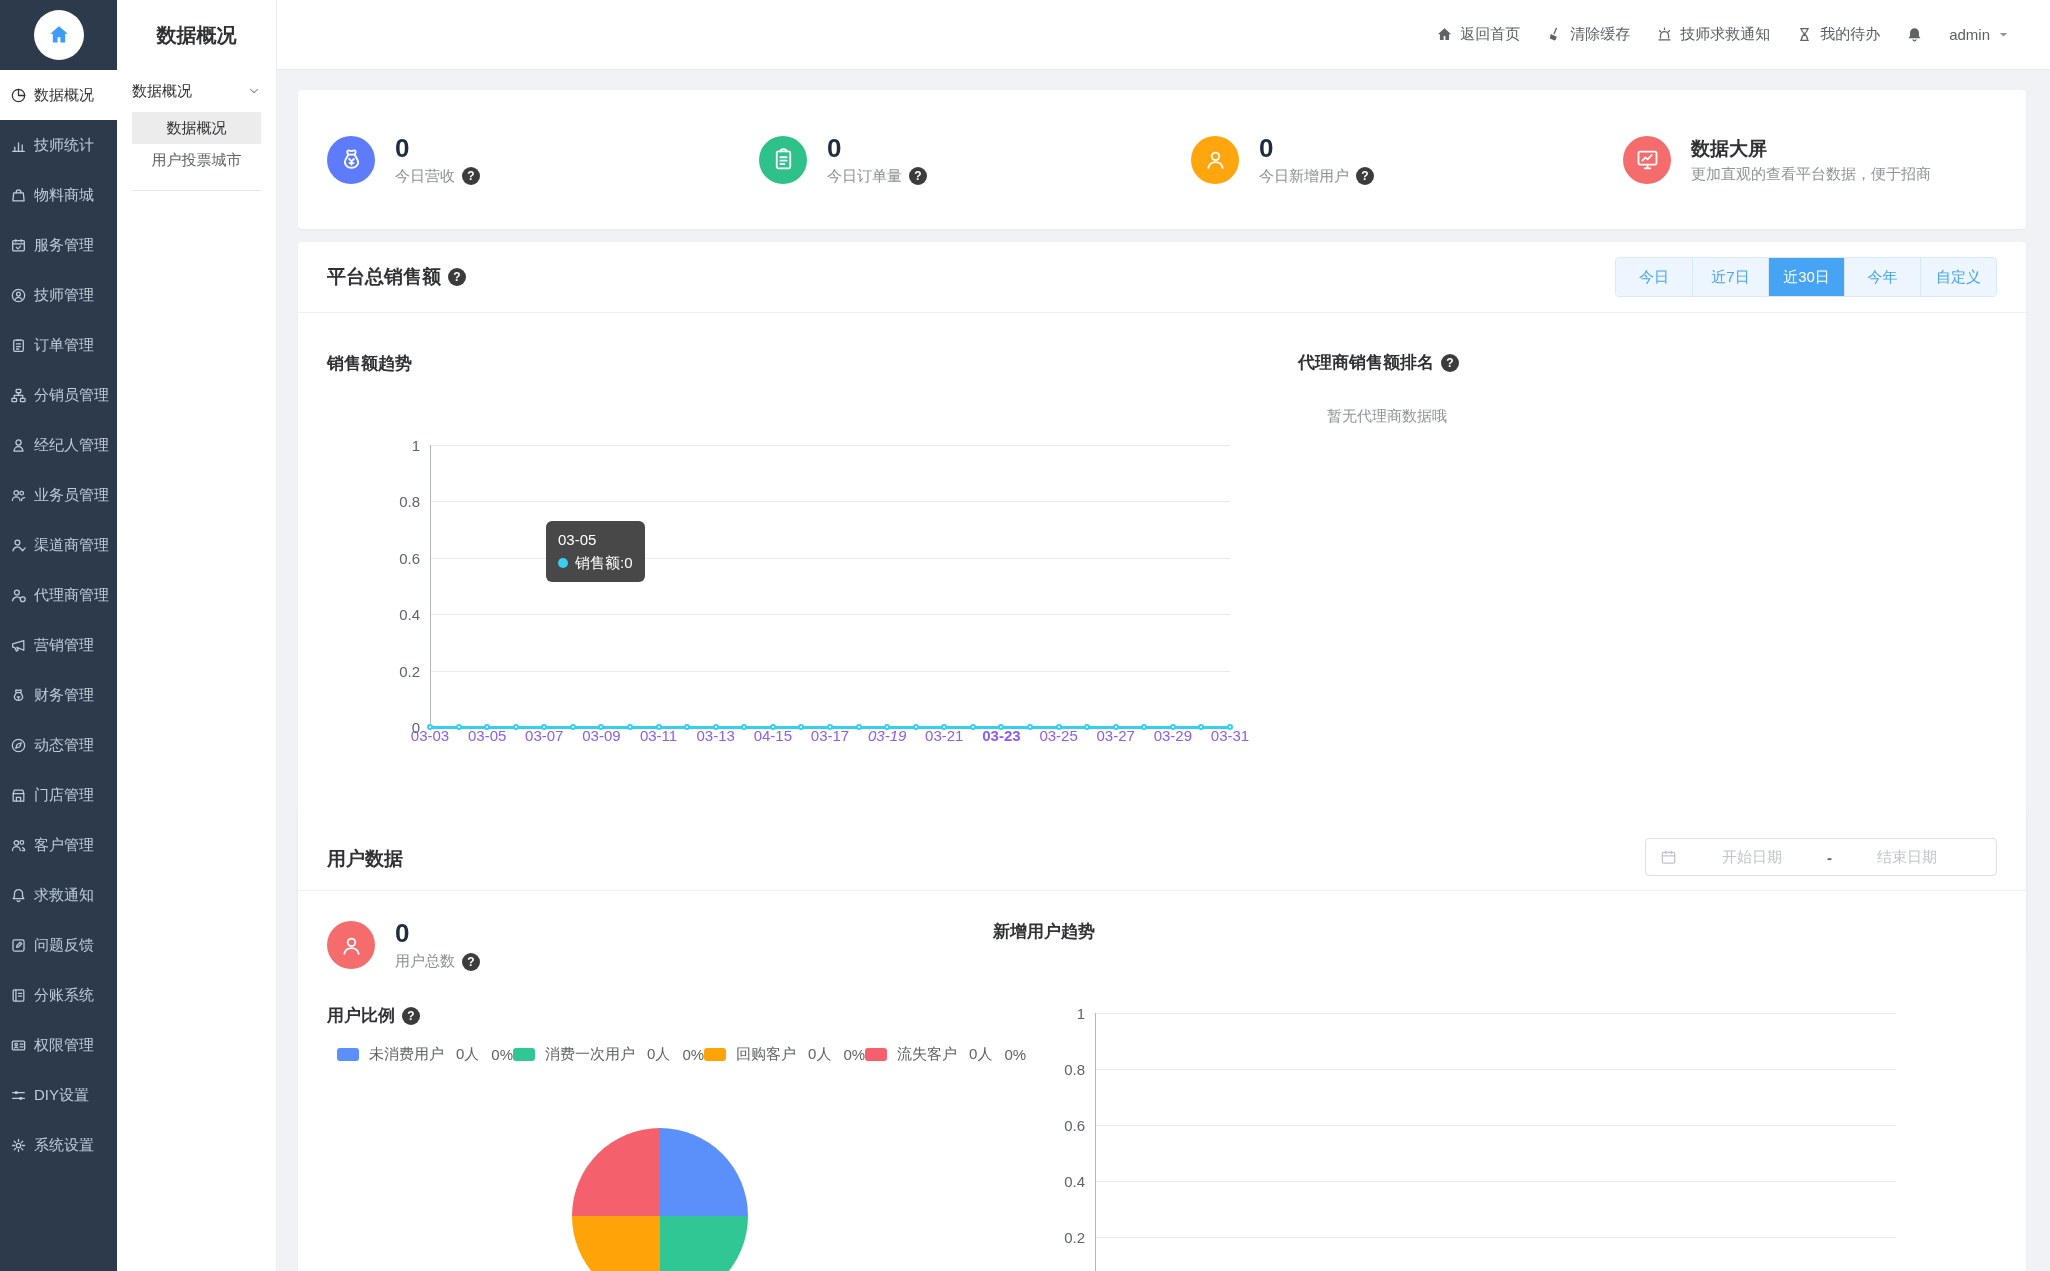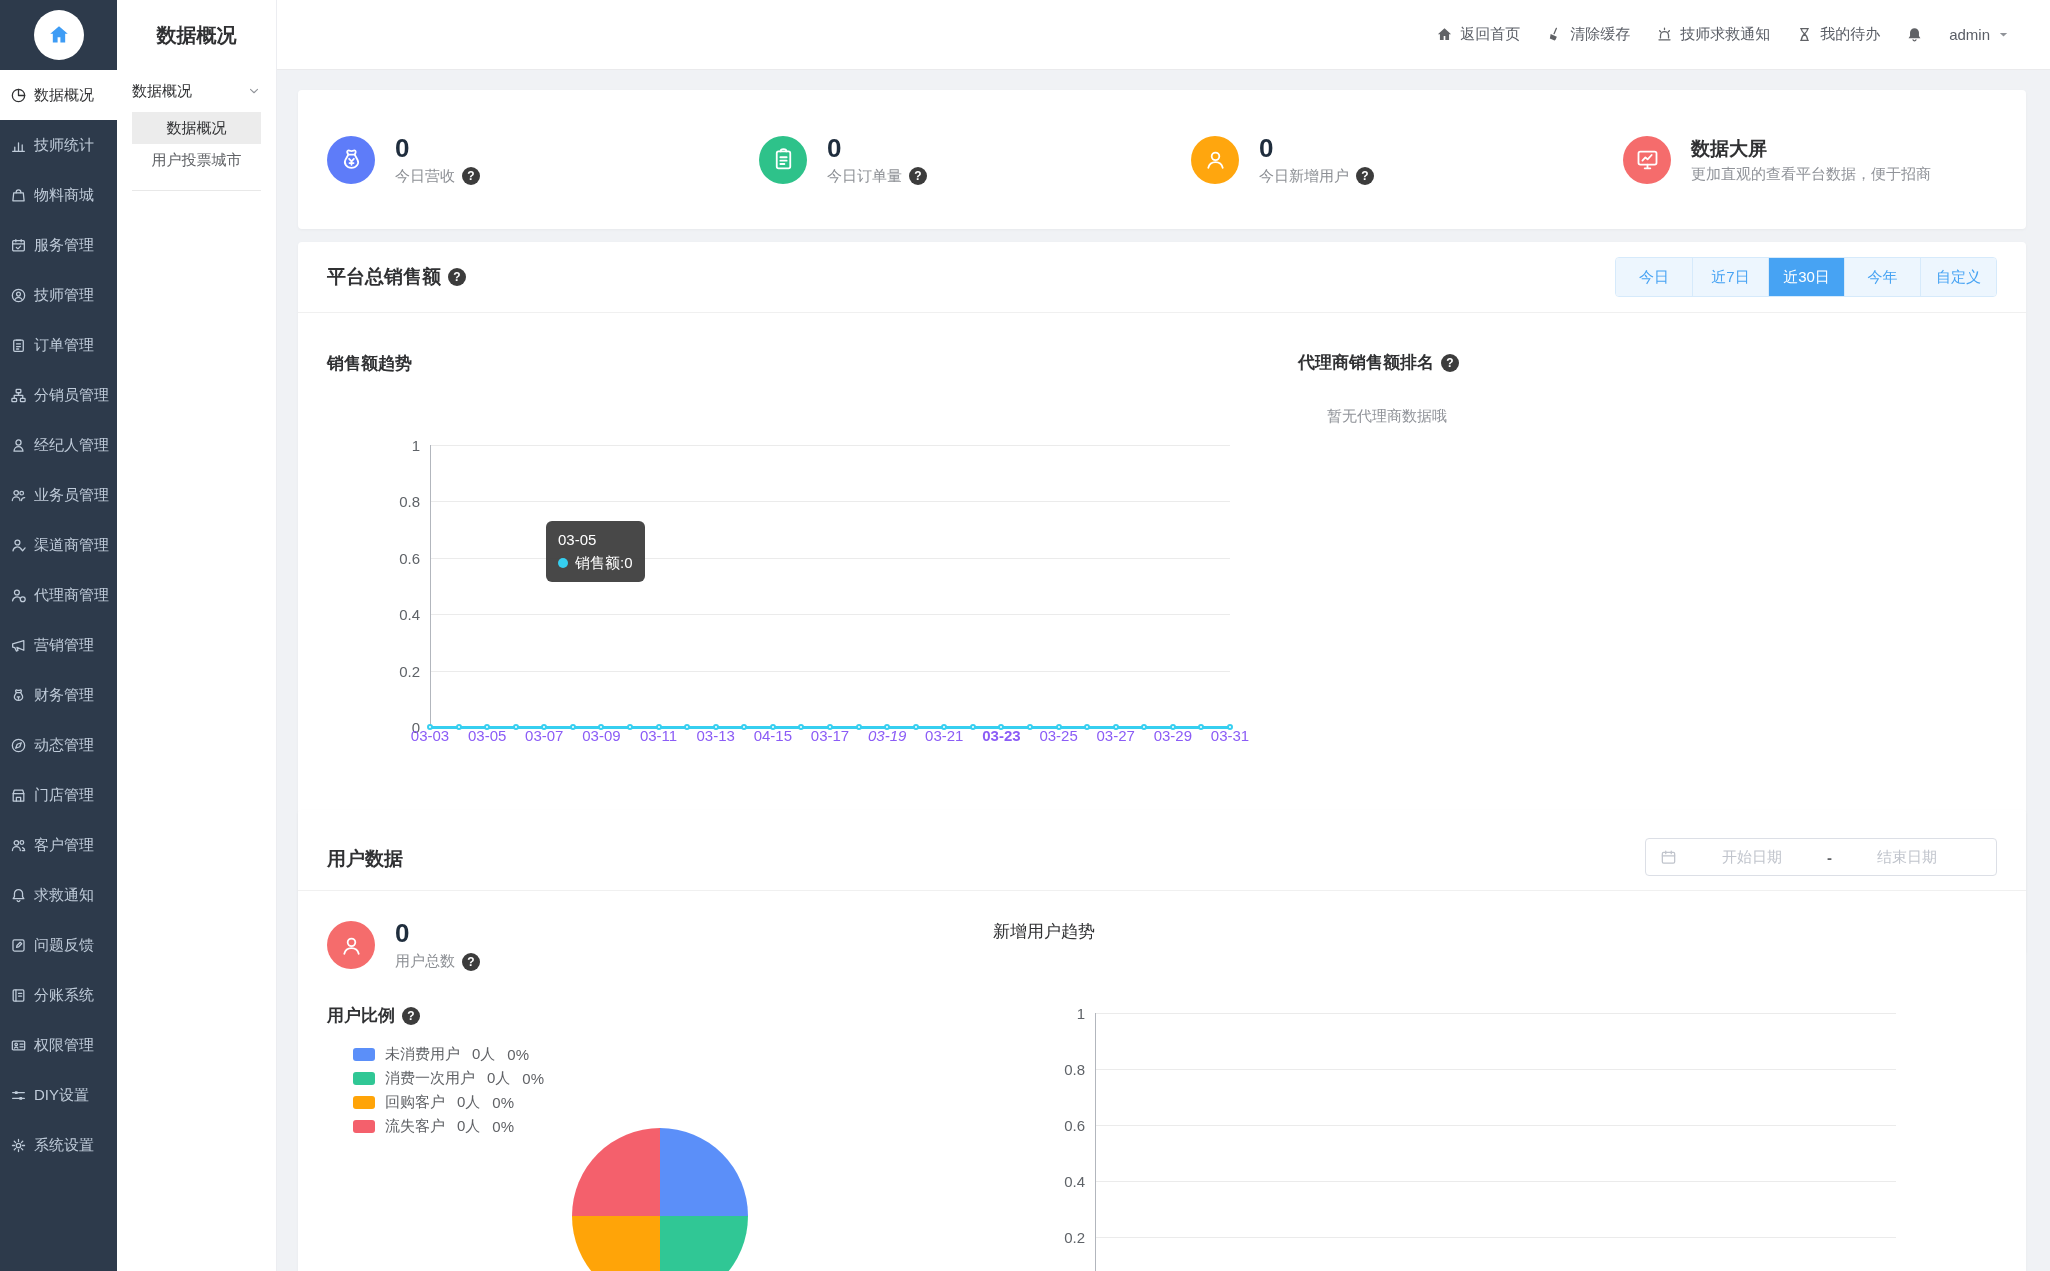--- a/index.html
+++ b/index.html
@@ -75,27 +75,27 @@
 
 .users-title{position:absolute;left:29px;top:36px;font-size:19px;font-weight:bold}
 .date-range{position:absolute;right:29px;top:28px;width:352px;height:38px;border:1px solid #dcdfe6;border-radius:4px;display:flex;align-items:center;padding:0 14px;font-size:15px;color:#c0c4cc;background:#fff;cursor:pointer}
 .cal-icon{width:17px;height:17px;color:#c0c4cc;flex:none}
 .cal-icon svg{width:17px;height:17px}
 .dr-start,.dr-end{flex:1;text-align:center}
 .dr-sep{color:#606266;font-weight:bold}
 .users-divider{position:absolute;left:0;right:0;top:80px;height:1px;background:#f0f0f0}
 .user-total{position:absolute;left:29px;top:109px;display:flex;align-items:center;gap:20px}
 .ratio-title{position:absolute;left:29px;top:194px;font-size:17px;font-weight:bold;display:flex;align-items:center}
-.legend{position:absolute;left:55px;top:237px;display:flex;flex-direction:column;gap:10px}
+.legend{position:absolute;left:39px;top:237px;display:flex;}
 .legend-row{display:flex;align-items:center;height:14px;font-size:15px;color:#606266;cursor:pointer}
 .swatch{width:22px;height:13px;border-radius:3px;margin-right:10px;flex:none}
 .lg-count{margin-left:12px}
 .lg-pct{margin-left:12px}
 .pie{position:absolute;left:274px;top:318px;width:176px;height:176px;border-radius:50%}
-.utrend-title{position:absolute;left:695px;top:110px;font-size:17px;font-weight:normal}
+.utrend-title{position:absolute;left:695px;top:110px;font-size:17px;font-weight:bold}
 </style>
 </head>
 <body>
 
 <aside class="sidebar">
   <div class="logo">
     <div class="logo-circle">
       <span>
           <svg viewBox="0 0 24 24">
             <path d="M12 4.5l7.5 6.5h-2.2v7.5h-4.1v-4.6h-2.4v4.6H6.7V11H4.5z" fill="#3e9cf5"></path>

